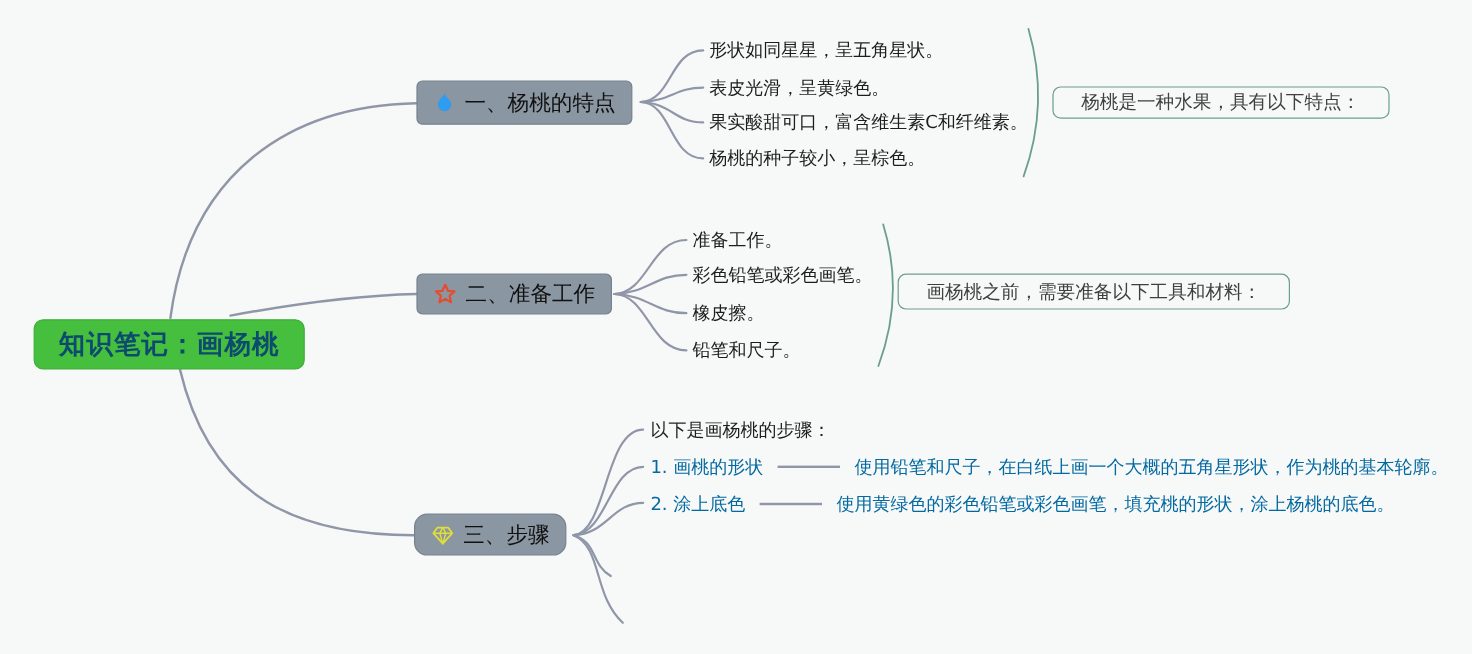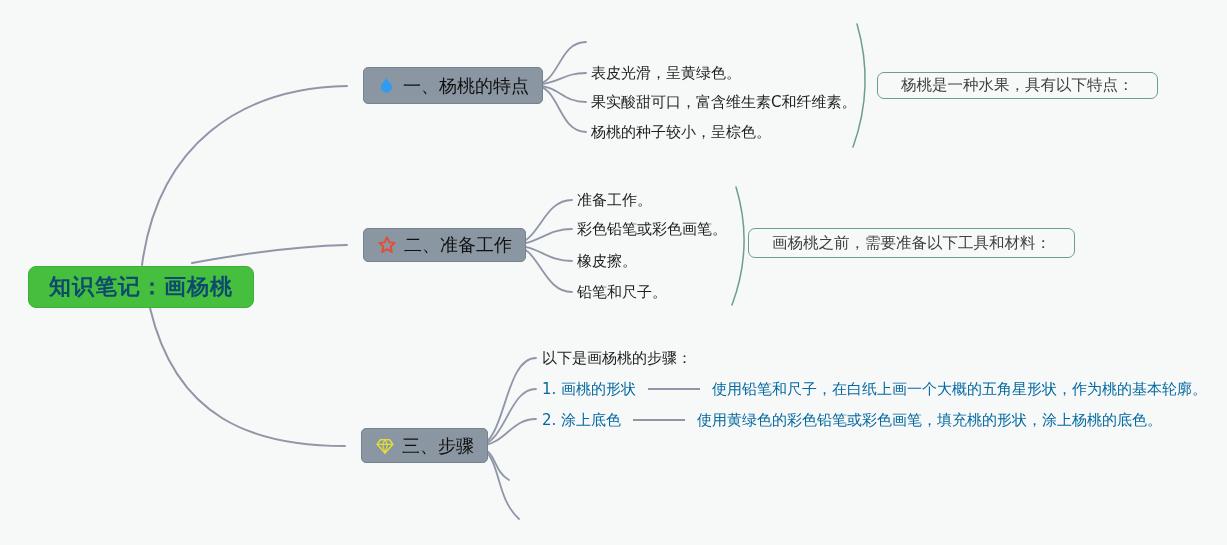--- a/index.html
+++ b/index.html
@@ -7,21 +7,21 @@
   .canvas{position:relative;width:1227px;height:545px;background:#f7f8f8;overflow:hidden;}
   svg.edge-layer{position:absolute;left:0;top:0;width:1227px;height:545px;pointer-events:none;}
   .edge{fill:none;stroke:#8f96a8;stroke-width:2;stroke-linecap:round;}
   .fan{fill:none;stroke:#8f96a8;stroke-width:1.8;stroke-linecap:round;}
   .bracket{fill:none;stroke:#6c9e8d;stroke-width:1.5;stroke-linecap:round;}
   .root-node{position:absolute;left:28px;top:266px;height:42px;display:flex;align-items:center;
     padding:0 20px;background:#46be3e;border-radius:8px;border:1px solid #3dae36;
     font-size:22px;font-weight:700;color:#0c4a6e;letter-spacing:1px;white-space:nowrap;box-sizing:border-box;}
   .branch-node{position:absolute;display:flex;align-items:center;gap:7px;background:#8a96a2;
     border:1px solid #76828e;border-radius:5px;padding:0 13px;font-size:18px;color:#101010;
-    white-space:nowrap;box-sizing:border-box;margin-left:16px;}
+    white-space:nowrap;box-sizing:border-box;}
   .branch-node .nicon{display:flex;align-items:center;}
   .leaf{position:absolute;font-size:15px;line-height:20px;color:#1d1d1d;white-space:nowrap;}
   .note-box{position:absolute;display:flex;align-items:center;padding:3px 23px;
     border:1.4px solid #6c9e8d;border-radius:7px;background:transparent;
     font-size:15.5px;color:#3f3f3f;white-space:nowrap;box-sizing:border-box;}
   .step-row{position:absolute;display:flex;align-items:center;font-size:15px;line-height:20px;
     color:#0369a1;white-space:nowrap;}
   .dash{display:inline-block;width:52px;height:0;border-top:2px solid #8f96a8;margin:0 12px;}
 </style>
 </head>
@@ -60,20 +60,21 @@
   </div>
 
   <div class="branch-node" style="left:347px;top:67px;height:37px;">
     <span class="nicon">
       <svg width="19" height="19" viewBox="0 0 24 24">
         <path d="M12 2.2c.7 2.4 2.1 3.9 3.5 5.4C17.3 9.5 19 11.4 19 14a7 7 0 0 1-14 0c0-2.3 1.2-4.3 2.6-6C9.1 6.1 11.2 4.5 12 2.2z" fill="#2f9cf0"></path>
       </svg>
     </span>
     <span>一、杨桃的特点</span>
   </div>
+  <div class="leaf" style="left:591px;top:32px;">形状如同星星，呈五角星状。</div>
   <div class="leaf" style="left:591px;top:63px;">表皮光滑，呈黄绿色。</div>
   <div class="leaf" style="left:591px;top:92px;">果实酸甜可口，富含维生素C和纤维素。</div>
   <div class="leaf" style="left:591px;top:122px;">杨桃的种子较小，呈棕色。</div>
   <div class="note-box" style="left:877px;top:72px;height:27px;">
     <span>杨桃是一种水果，具有以下特点：</span>
   </div>
 
   <div class="branch-node" style="left:347px;top:228px;height:34px;">
     <span class="nicon">
       <svg width="20" height="20" viewBox="0 0 24 24">
@@ -83,21 +84,21 @@
     <span>二、准备工作</span>
   </div>
   <div class="leaf" style="left:577px;top:190px;">准备工作。</div>
   <div class="leaf" style="left:577px;top:219px;">彩色铅笔或彩色画笔。</div>
   <div class="leaf" style="left:577px;top:251px;">橡皮擦。</div>
   <div class="leaf" style="left:577px;top:282px;">铅笔和尺子。</div>
   <div class="note-box" style="left:748px;top:228px;height:30px;">
     <span>画杨桃之前，需要准备以下工具和材料：</span>
   </div>
 
-  <div class="branch-node" style="left:345px;top:428px;height:35px;">
+  <div class="branch-node" style="left:345px;top:428px;height:35px;border-radius:11px;">
     <span class="nicon">
       <svg width="20" height="20" viewBox="0 0 24 24">
         <path fill="none" stroke-width="1.8" stroke-linejoin="round" d="M6.5 4.5h11l4 5.5-9.5 10.5L2.5 10z" stroke="#e2de38"></path>
         <path fill="none" stroke-width="1.4" stroke-linejoin="round" d="M2.5 10h19M9 10l3-5.5 3 5.5-3 10.5z" stroke="#e2de38"></path>
       </svg>
     </span>
     <span>三、步骤</span>
   </div>
   <div class="leaf" style="left:542px;top:348px;">以下是画杨桃的步骤：</div>
 

